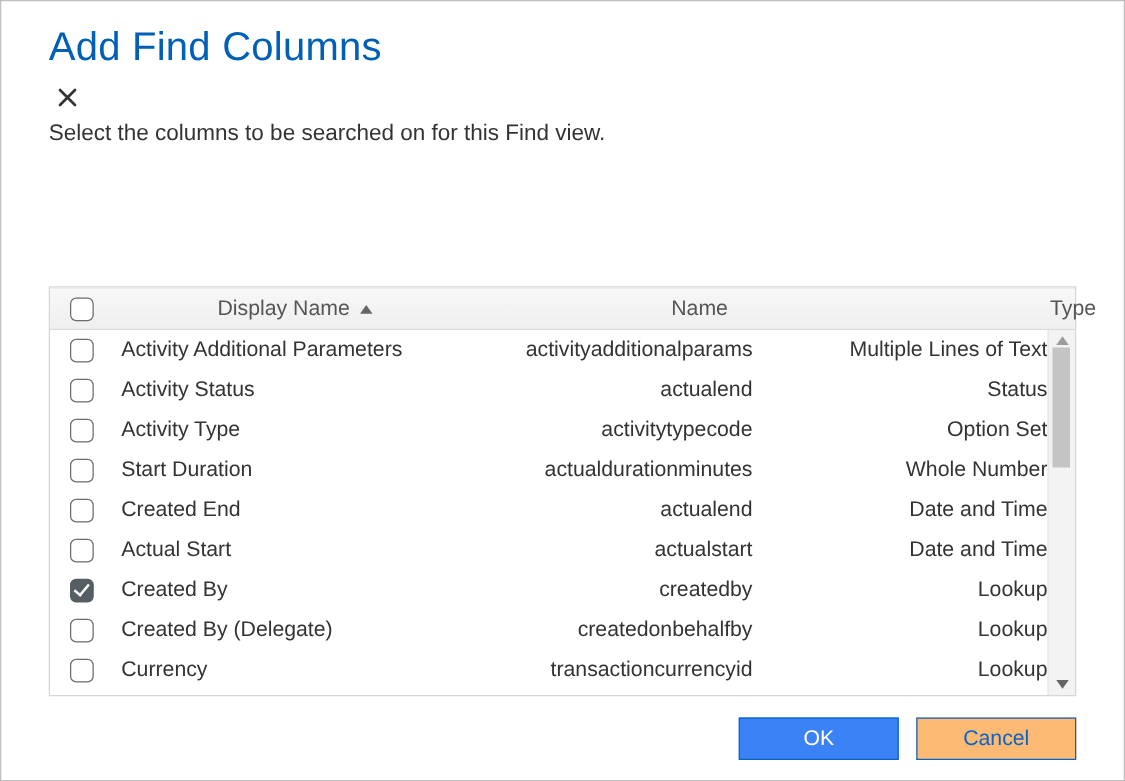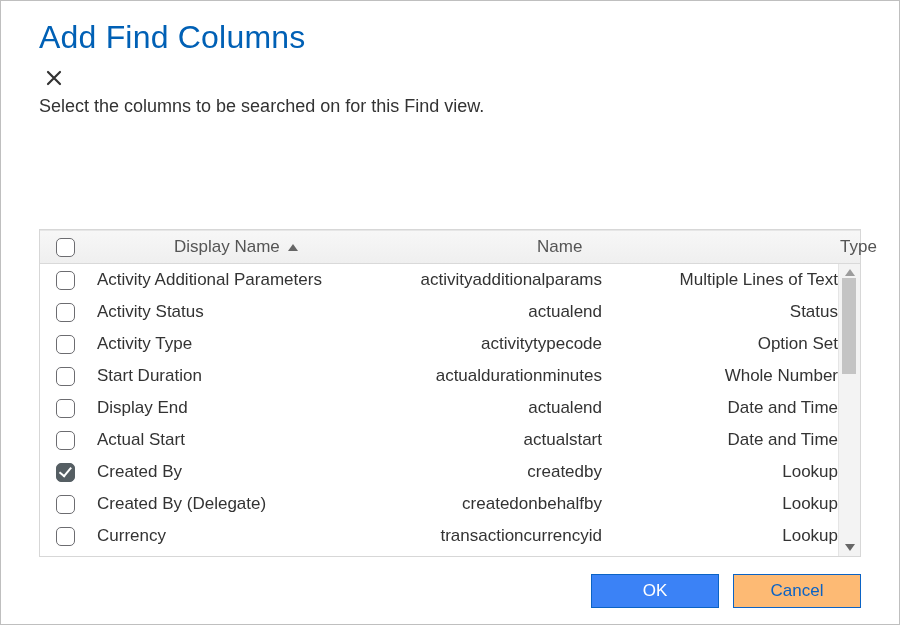--- a/index.html
+++ b/index.html
@@ -238,21 +238,21 @@
             <span style="width: 1px;"></span>
             <div class="col-name">actualdurationminutes</div>
             <span style="width: 1px;"></span>
             <div class="col-type">Whole Number</div>
           </div>
           <div class="row">
             <div class="col-check">
               <span class="checkbox"></span>
             </div>
             <span style="width: 1px;"></span>
-            <div class="col-disp">Display End</div>
+            <div class="col-disp">Created End</div>
             <span style="width: 1px;"></span>
             <div class="col-name">actualend</div>
             <span style="width: 1px;"></span>
             <div class="col-type">Date and Time</div>
           </div>
           <div class="row">
             <div class="col-check">
               <span class="checkbox"></span>
             </div>
             <span style="width: 1px;"></span>

